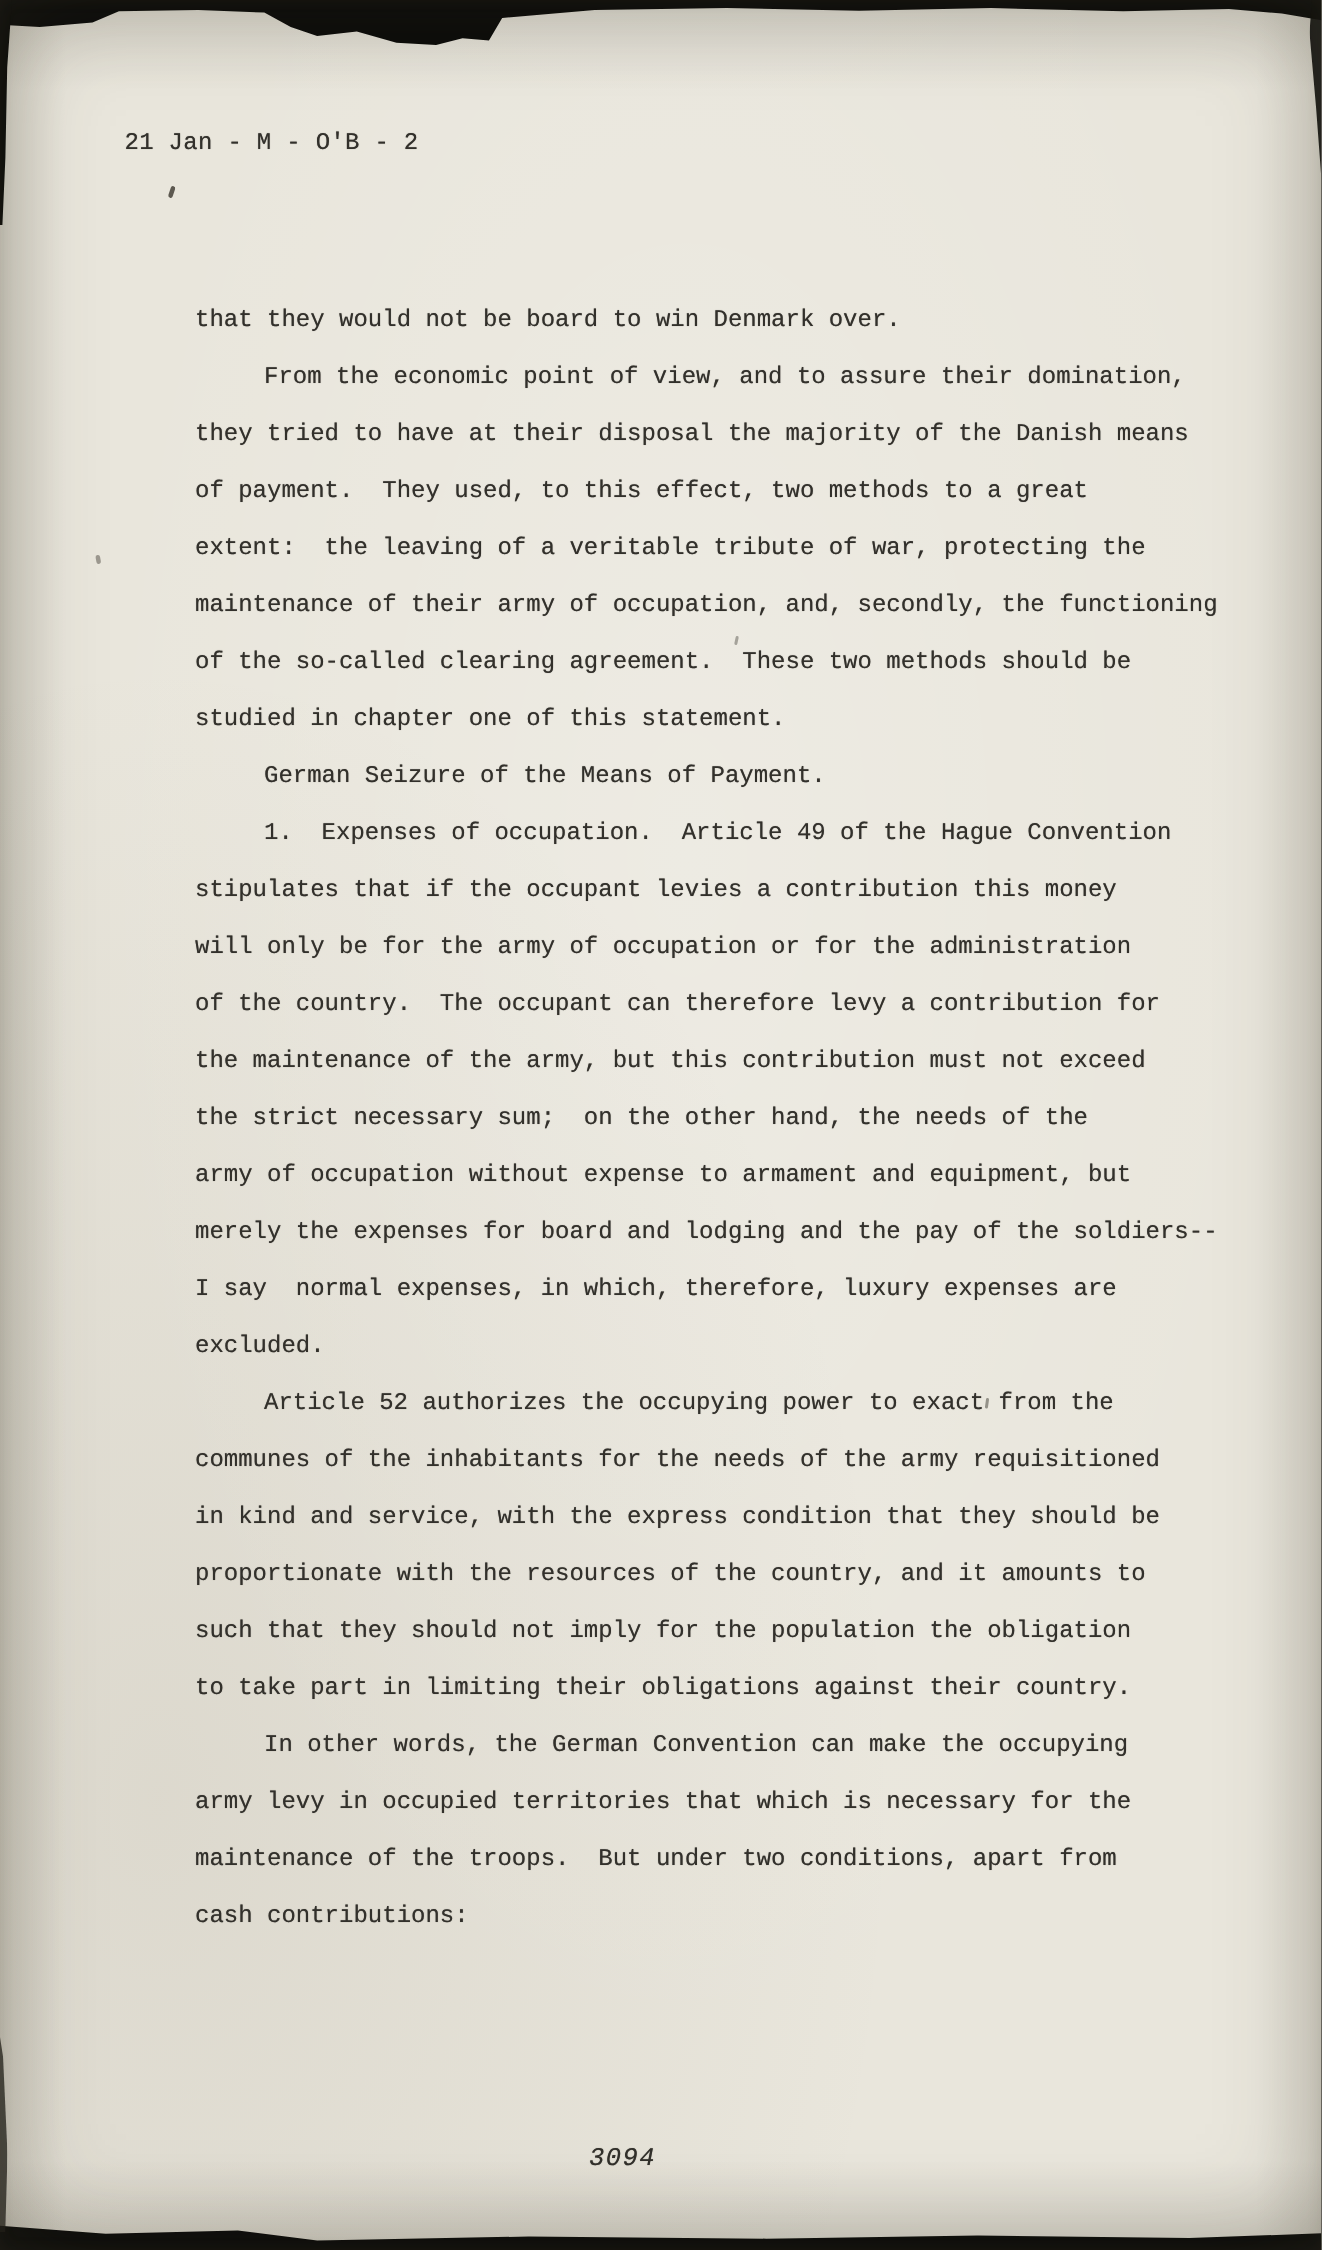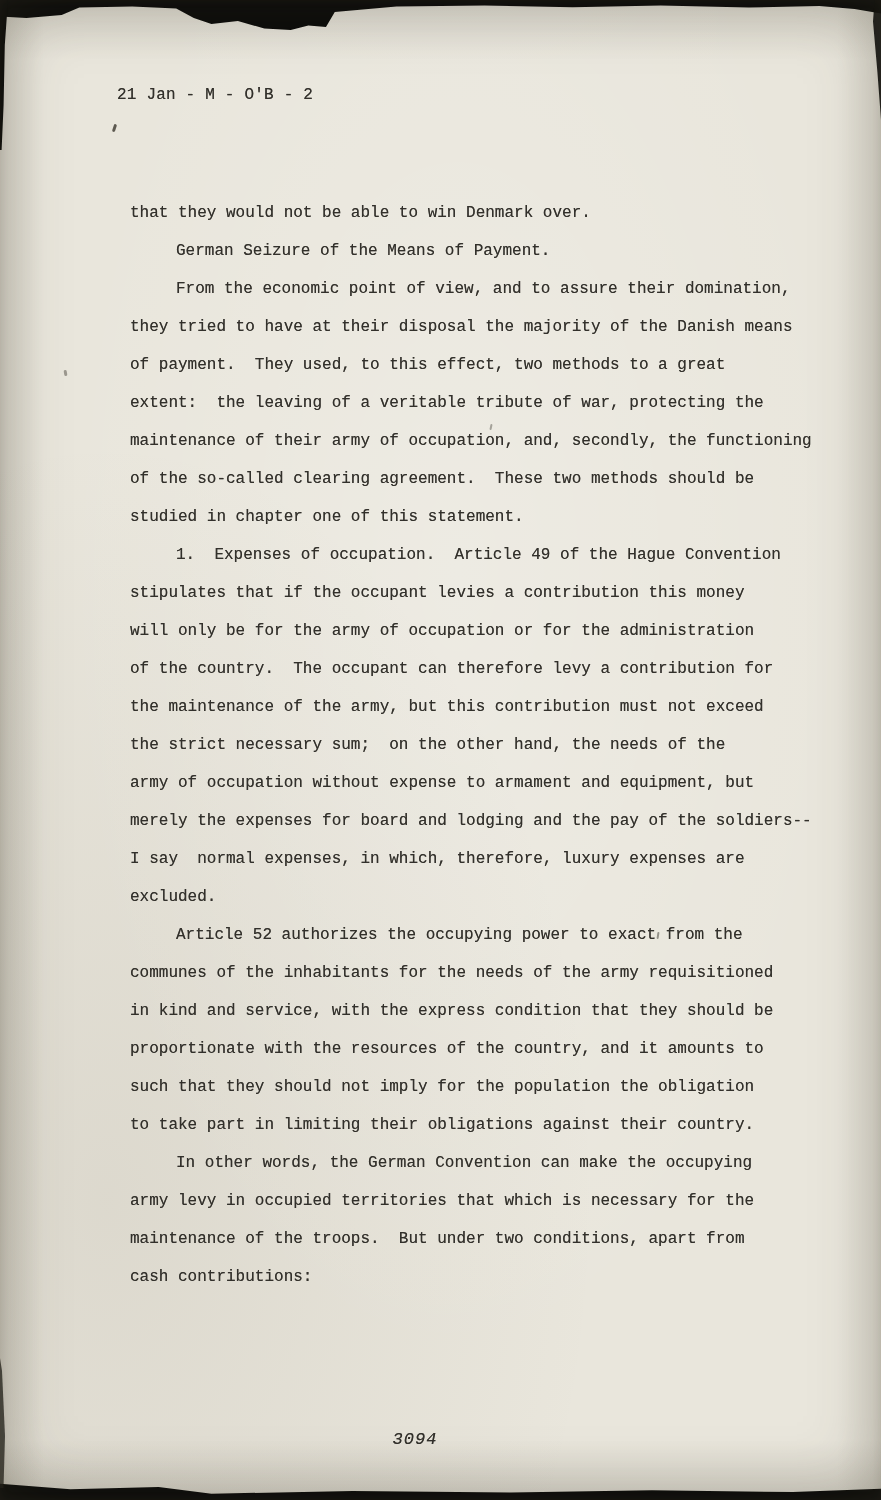--- a/index.html
+++ b/index.html
@@ -38,21 +38,20 @@
     box-shadow: inset 0 0 70px rgba(70,64,50,0.28), inset 0 0 10px rgba(70,64,50,0.12);
   }
   .header {
     position: absolute;
     left: 83px;
     top: 86px;
     font-size: 16px;
     letter-spacing: 0.2px;
     white-space: pre;
     text-shadow: 0 0 0.5px rgba(50,48,43,0.7);
-    margin-left: 34px;
   }
   .doc-body {
     position: absolute;
     left: 130px;
     top: 194px;
     width: 700px;
     font-size: 16px;
     line-height: 38px;
     text-shadow: 0 0 0.5px rgba(50,48,43,0.65);
   }
@@ -116,29 +115,29 @@
   .speck.s4 { left: 657px; top: 932px; width: 2px; height: 7px; opacity: 0.6; transform: rotate(8deg); }
 </style>
 </head>
 <body>
 
 <div class="paper">
 
   <div class="header">21 Jan - M - O'B - 2</div>
 
   <div class="doc-body">
-      <p class="">that they would not be able to win Denmark over.</p>
-      <p class="indent">German Seizure of the Means of Payment.</p>
+      <p class="">that they would not be board to win Denmark over.</p>
       <p class="indent">From the economic point of view, and to assure their domination,
 they tried to have at their disposal the majority of the Danish means
 of payment.  They used, to this effect, two methods to a great
 extent:  the leaving of a veritable tribute of war, protecting the
 maintenance of their army of occupation, and, secondly, the functioning
 of the so-called clearing agreement.  These two methods should be
 studied in chapter one of this statement.</p>
+      <p class="indent">German Seizure of the Means of Payment.</p>
       <p class="indent">1.  Expenses of occupation.  Article 49 of the Hague Convention
 stipulates that if the occupant levies a contribution this money
 will only be for the army of occupation or for the administration
 of the country.  The occupant can therefore levy a contribution for
 the maintenance of the army, but this contribution must not exceed
 the strict necessary sum;  on the other hand, the needs of the
 army of occupation without expense to armament and equipment, but
 merely the expenses for board and lodging and the pay of the soldiers--
 I say  normal expenses, in which, therefore, luxury expenses are
 excluded.</p>

